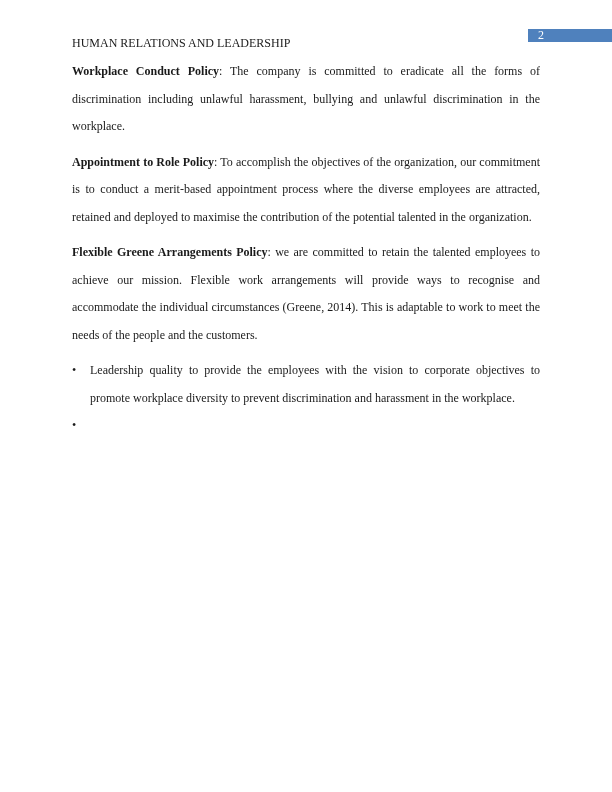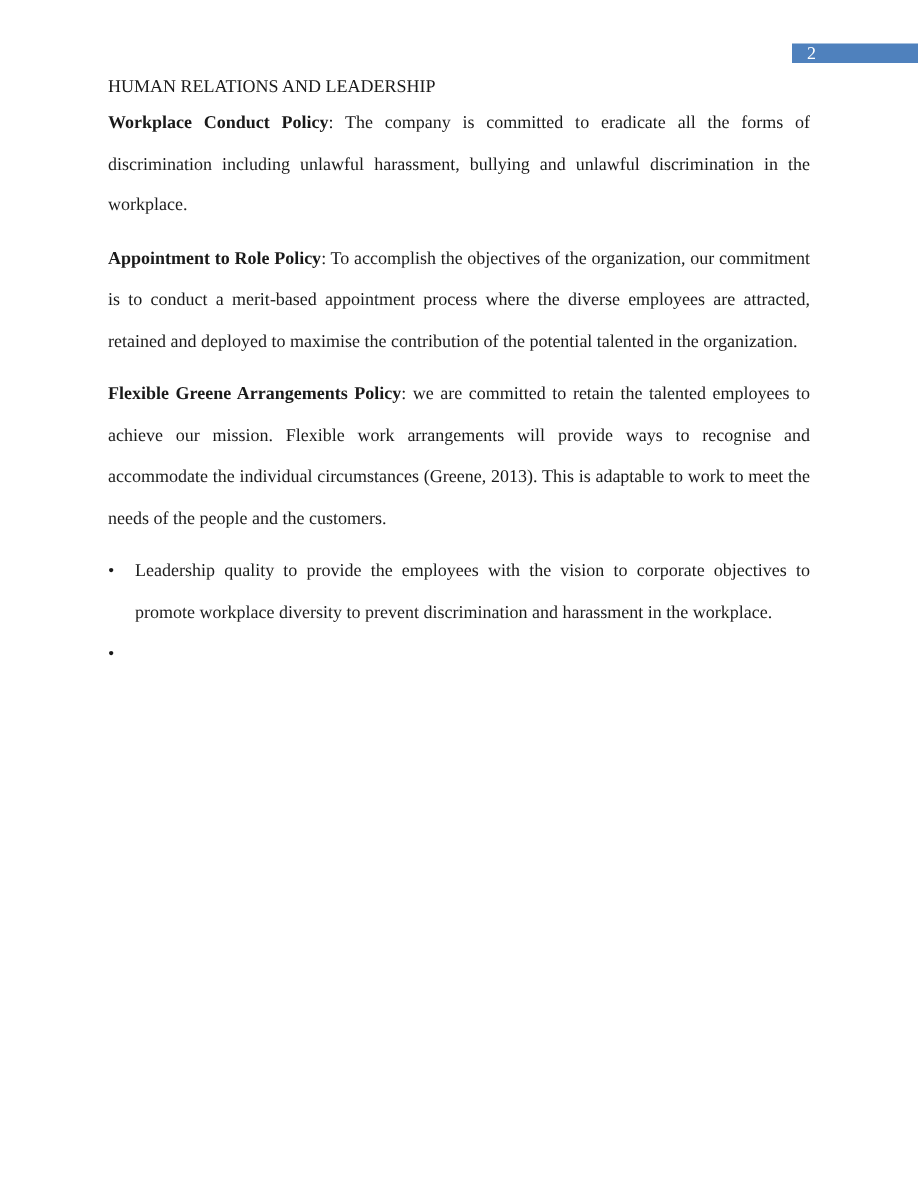--- a/index.html
+++ b/index.html
@@ -1,37 +1,37 @@
 <!DOCTYPE html>
 <html><head>
 <meta charset="utf-8">
 <style>
   html, body { margin: 0; padding: 0; background: #ffffff; }
   body { width: 612px; height: 792px; position: relative; overflow: hidden;
          font-family: "Liberation Serif", serif; color: #1a1a1a; }
-  .header-title { position: absolute; left: 72px; top: 36px; font-size: 12px; letter-spacing: 0; margin-top: 14px; }
+  .header-title { position: absolute; left: 72px; top: 36px; font-size: 12px; letter-spacing: 0; }
   .page-num-box { position: absolute; left: 528px; top: 29px; width: 84px; height: 13px; background: #4f81bd; }
   .page-num { position: absolute; left: 10px; top: -1px; font-size: 12px; color: #ffffff; }
-  .content { position: absolute; left: 72px; top: 68px; width: 468px; font-size: 12px; line-height: 27.5px; }
+  .content { position: absolute; left: 72px; top: 58px; width: 468px; font-size: 12px; line-height: 27.5px; }
   p { margin: 0 0 8px 0; text-align: justify; }
   .indent { text-indent: 36px; }
   b { font-weight: bold; }
   ul { margin: 0 0 8px 0; padding: 0; list-style: none; }
   li { position: relative; padding-left: 18px; text-align: justify; }
   .bullet { position: absolute; left: 0; top: 0; }
 </style>
 </head>
 <body>
 
 <div class="header-title">HUMAN RELATIONS AND LEADERSHIP</div>
 <div class="page-num-box">
   <span class="page-num">2</span>
 </div>
 
 <div class="content">
   <p><b>Workplace Conduct Policy</b><span>: The company is committed to eradicate all the forms of discrimination including unlawful harassment, bullying and unlawful discrimination in the workplace.</span></p>
   <p><b>Appointment to Role Policy</b><span>: To accomplish the objectives of the organization, our commitment is to conduct a merit-based appointment process where the diverse employees are attracted, retained and deployed to maximise the contribution of the potential talented in the organization.</span></p>
-  <p><b>Flexible Greene Arrangements Policy</b><span>: we are committed to retain the talented employees to achieve our mission. Flexible work arrangements will provide ways to recognise and accommodate the individual circumstances (Greene, 2013). This is adaptable to work to meet the needs of the people and the customers.</span></p>
+  <p><b>Flexible Greene Arrangements Policy</b><span>: we are committed to retain the talented employees to achieve our mission. Flexible work arrangements will provide ways to recognise and accommodate the individual circumstances (Greene, 2014). This is adaptable to work to meet the needs of the people and the customers.</span></p>
   <ul>
     <li><span class="bullet">•</span><span>Leadership quality to provide the employees with the vision to corporate objectives to promote workplace diversity to prevent discrimination and harassment in the workplace.</span></li>
     <li><span class="bullet">•</span></li>
   </ul>
 </div>
 
 </body></html>

